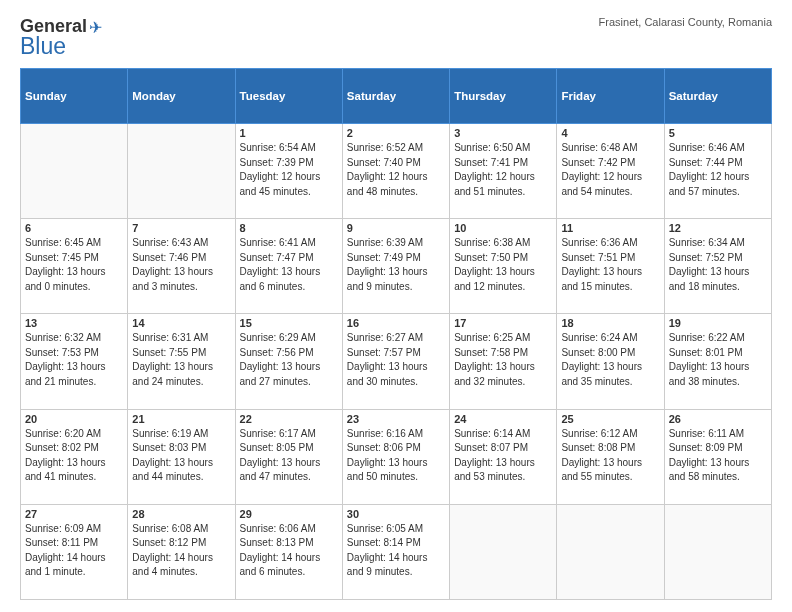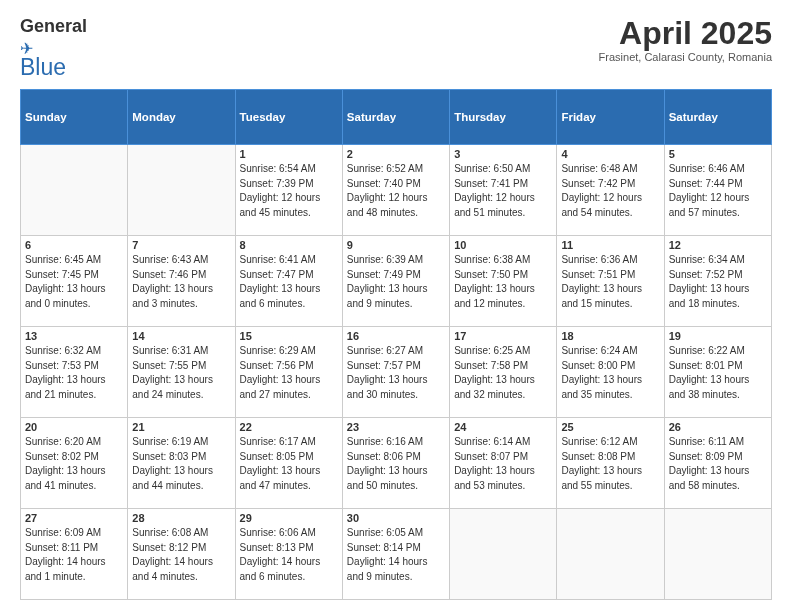--- a/index.html
+++ b/index.html
@@ -75,39 +75,37 @@
     .day-info {
       font-size: 10px;
       color: #333;
       line-height: 1.45;
     }
     .empty-cell {
       background: #f9f9f9;
     }
     .logo-wrapper {
       display: flex;
-      align-items: flex-start;
+      align-items: flex-end;
       gap: 2px;
-      flex-direction: column;
     }
   </style>
 </head>
 <body>
 
 <div class="page">
   <div class="header">
     <div class="logo">
       <div class="logo-wrapper">
         <span style="font-size:18px;font-weight:bold;color:#333;">General</span>
         <span style="color:#2b6cb0;font-size:16px;">✈</span>
       </div>
       <span style="font-size:23px;font-weight:normal;color:#2b6cb0;margin-top:-4px;">Blue</span>
     </div>
     <div class="title-area">
-      <div class="month-title">April 2025</div>
       <div class="subtitle">Frasinet, Calarasi County, Romania</div>
     </div>
   </div>
 
   <table class="calendar">
     <thead>
       <tr>
         <th>Sunday</th>
         <th>Monday</th>
         <th>Tuesday</th>

